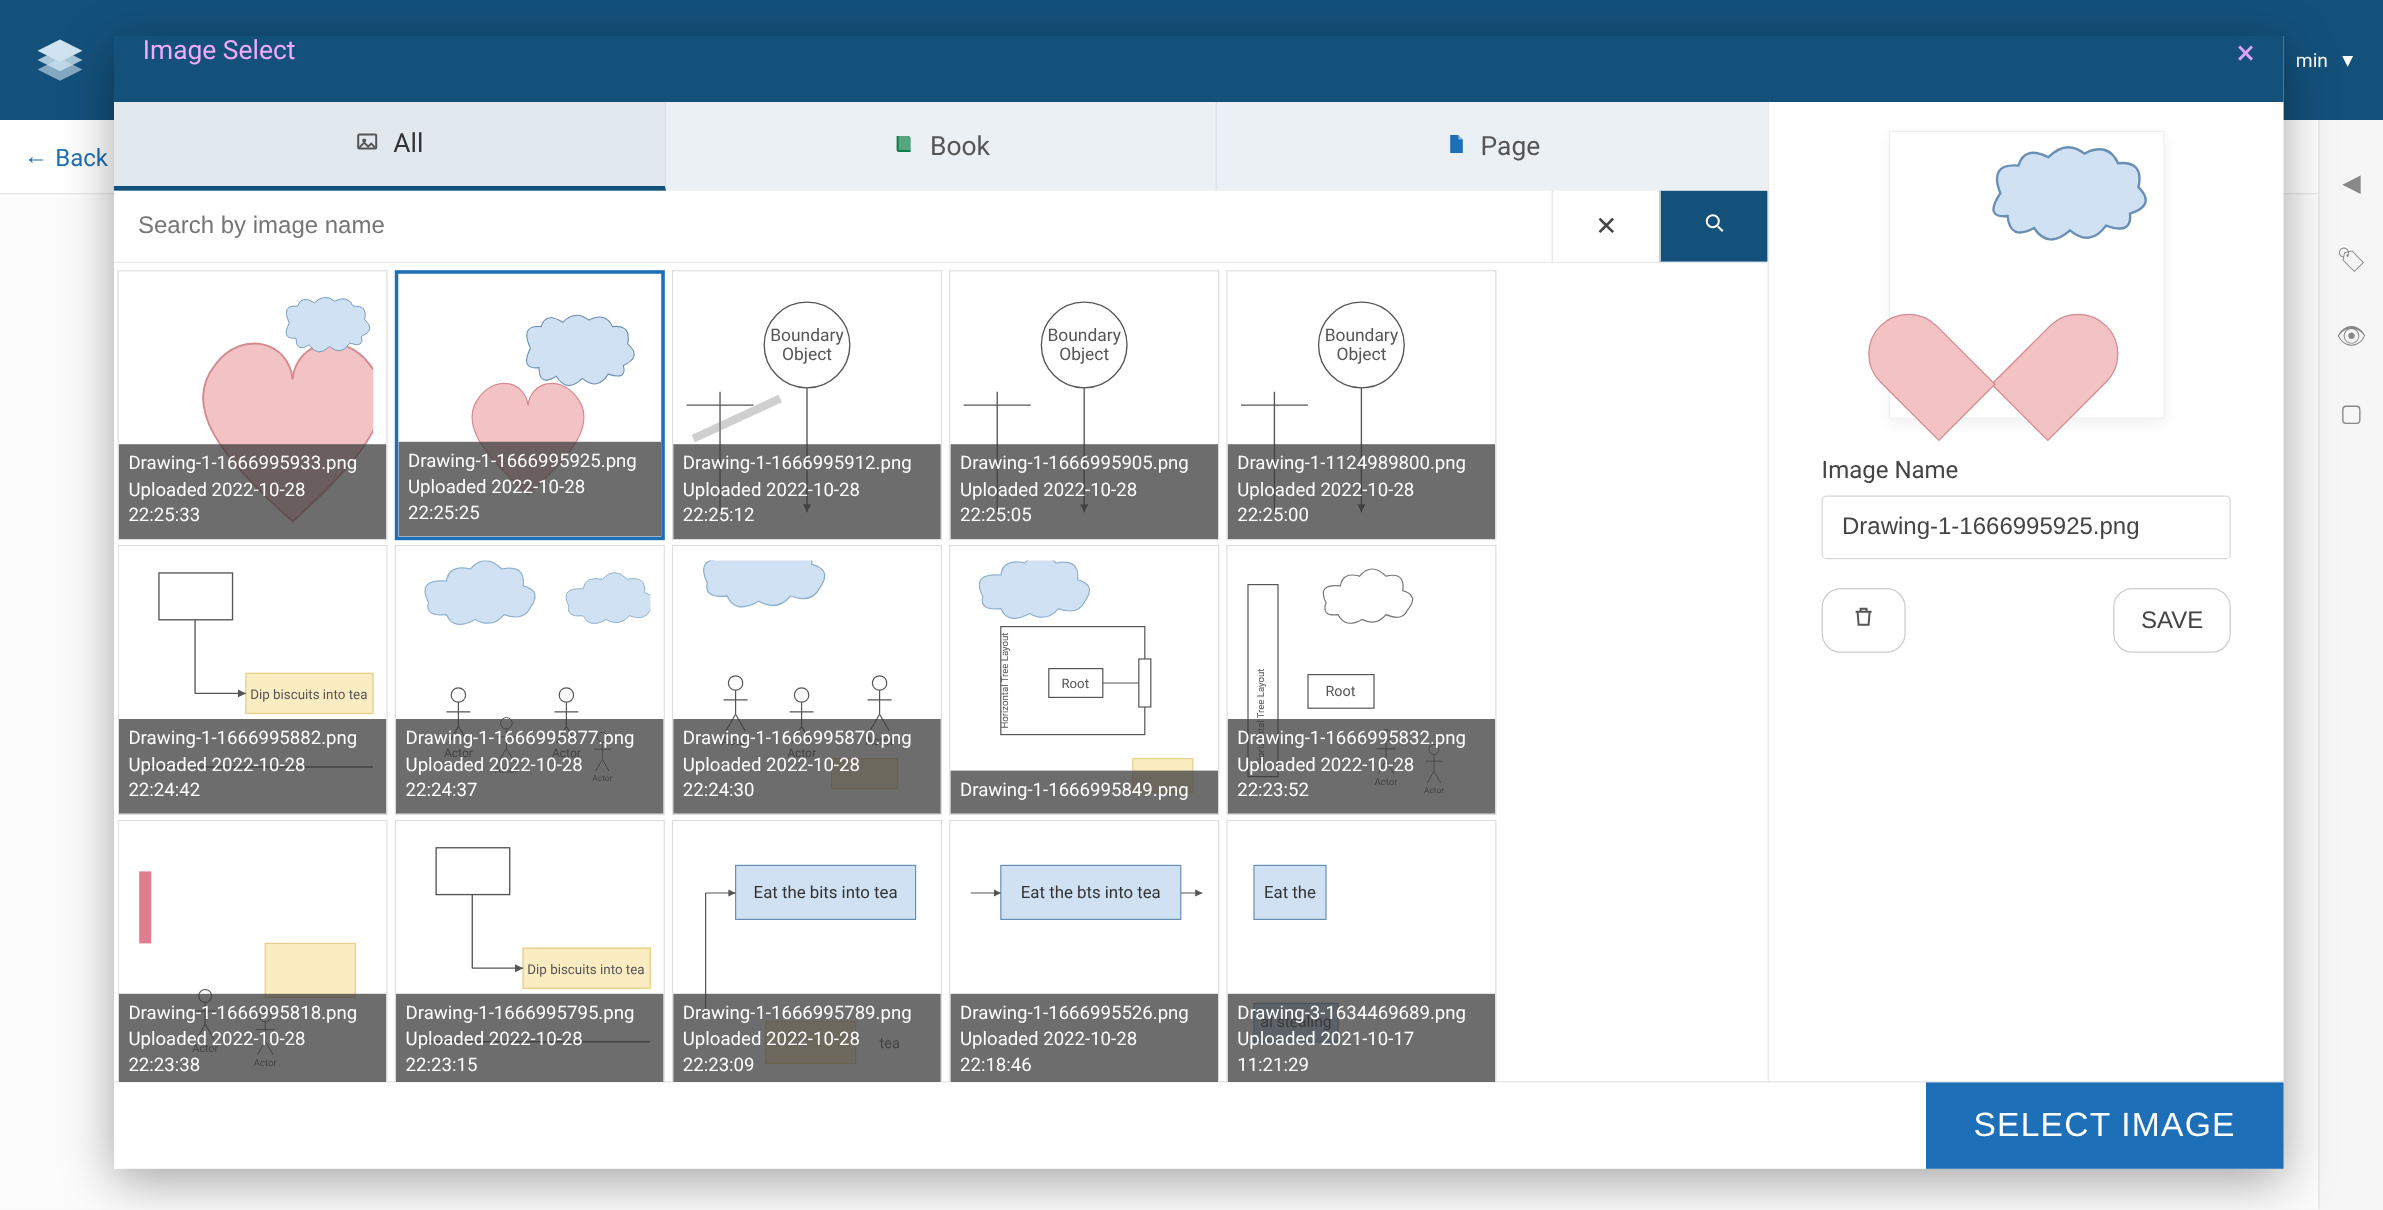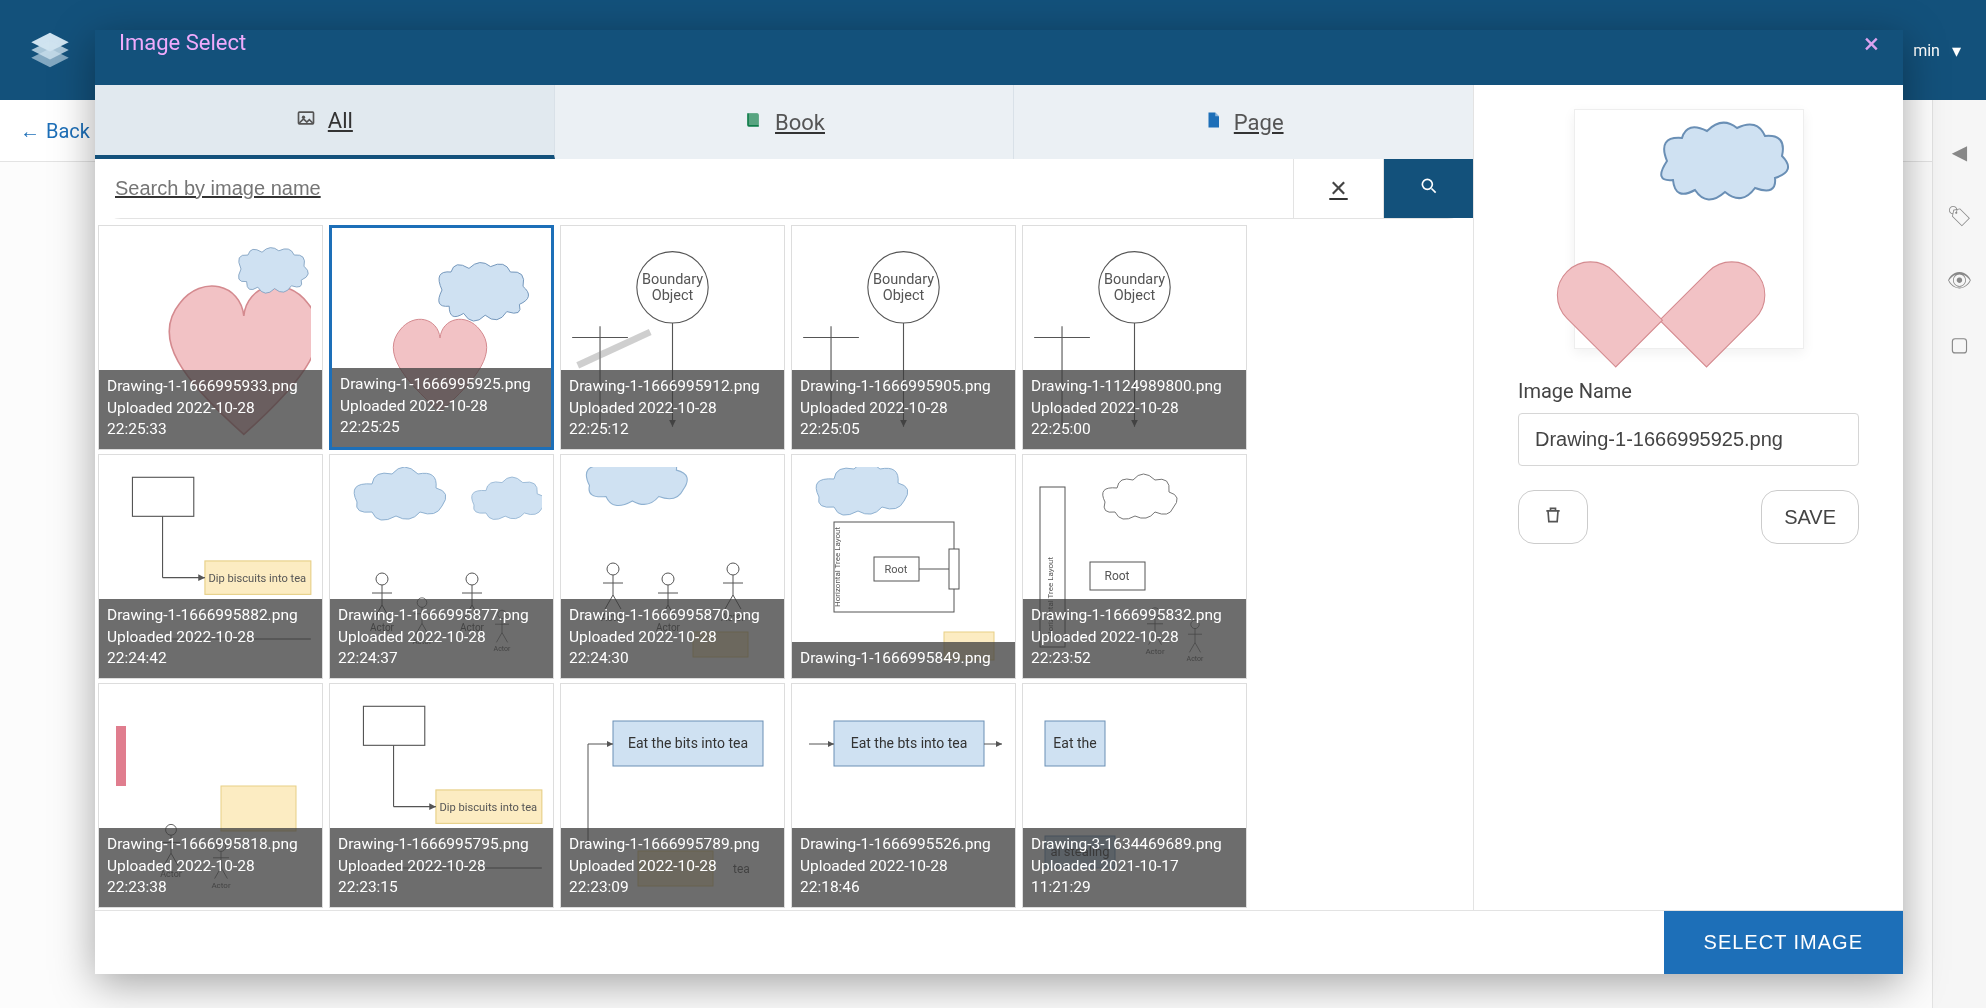--- a/index.html
+++ b/index.html
@@ -103,21 +103,20 @@
   .overlay-body {
     flex: 1;
     display:flex;
     min-height: 0;
   }
   .left-col {
     flex: 1;
     display:flex;
     flex-direction:column;
     min-width:0;
-    text-decoration:underline;
   }
   .right-col {
     width: 430px;
     border-left: 1px solid #e3e3e3;
     display:flex;
     flex-direction:column;
     padding: 24px 44px;
   }
 
   
@@ -138,21 +137,20 @@
     cursor:pointer;
   }
   .tab:last-child { border-right:none; }
   .tab.active { background:#e1e9ef; color:#333; border-bottom:4px solid #13517b; }
   .tab .ticon { font-size:20px; }
 
   
   .searchrow {
     display:flex;
     border-bottom: 1px solid #e3e3e3;
-    border-radius: 26px;
   }
   .searchrow input {
     flex:1;
     border: none;
     padding: 18px 20px;
     font-size: 20px;
     outline: none;
   }
   .searchrow .clear-btn, .searchrow .search-btn {
     width: 90px;
@@ -239,21 +237,21 @@
   .overlay-footer {
     border-top:1px solid #e3e3e3;
     display:flex;
     justify-content:flex-end;
     padding: 0;
   }
   .select-btn {
     background:#1d6fb8;
     color:#fff;
     border:none;
-    font-size:20px;
+    font-size:28px;
     letter-spacing:1px;
     padding: 20px 40px;
     cursor:pointer;
   }
 
   
   .heart {
     width: 120px; height: 108px;
     position:relative;
   }

